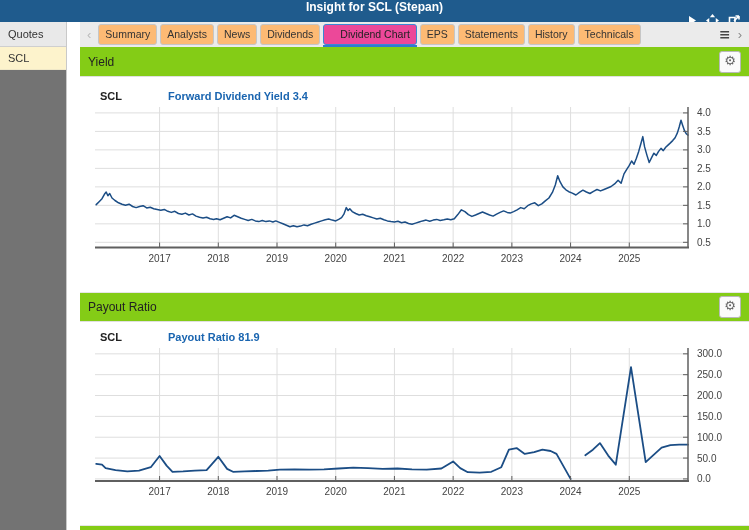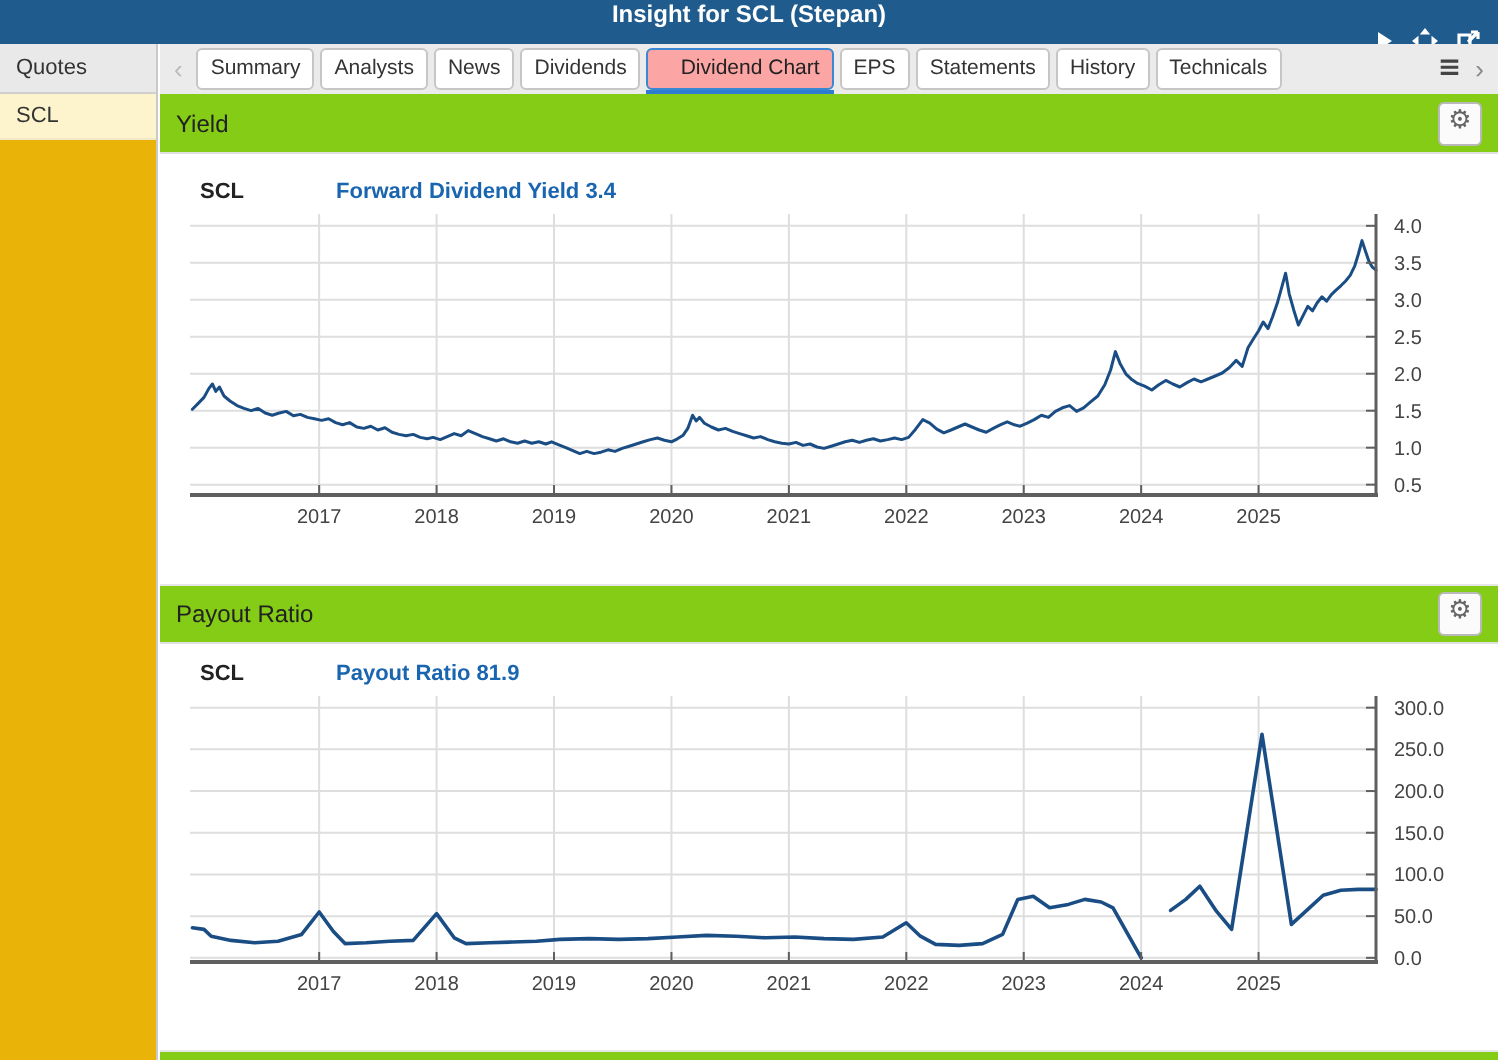--- a/index.html
+++ b/index.html
@@ -11,47 +11,47 @@
   
   .titlebar{
     position:absolute;left:0;top:0;width:749px;height:22px;
     background:#1f5b8d;color:#fff;display:flex;align-items:center;
     padding:0 8px;box-sizing:border-box;font-size:12px;font-weight:bold;flex-direction:column;
   }
   .titlebar-icons{margin-left:auto;display:flex;gap:9px;align-items:center;}
   .titlebar-icons svg{display:block;}
   
   .sidebar{
-    position:absolute;left:0;top:22px;width:79px;bottom:0;
-    background:#eab308;border-right:1px solid #c9c9c9;box-sizing:border-box;
+    position:absolute;left:0;top:22px;width:67px;bottom:0;
+    background:#737373;border-right:1px solid #c9c9c9;box-sizing:border-box;
   }
   .sidebar-header{
     height:24px;line-height:24px;background:#e9e9e9;
     border-bottom:1px solid #cfcfcf;font-size:11px;color:#333;padding-left:8px;
   }
   .sidebar-item{
     height:22px;line-height:22px;font-size:11px;color:#333;padding-left:8px;
     border-bottom:1px solid #f0e8c8;
   }
   .sidebar-item.selected{background:#fdf3cc;}
   
   .tabbar{
     position:absolute;left:80px;top:22px;right:0;height:25px;
     background:#ebebeb;display:flex;align-items:center;
     padding:0 4px;box-sizing:border-box;
   }
   .tab-nav{font-size:13px;color:#bbb;padding:0 3px;line-height:25px;}
   .tab-nav.enabled{color:#8a8a8a;}
   .tabs{display:flex;gap:3px;margin-left:4px;flex:1;align-items:center;}
   .tab{
-    height:19px;line-height:19px;padding:0 6px;background:#ffffff;
+    height:19px;line-height:19px;padding:0 6px;background:#fdba74;
     border:1px solid #c6c6c6;border-radius:3px;font-size:10.5px;color:#333;
     white-space:nowrap;position:relative;flex-shrink:0;
   }
-  .tab.selected{border-color:#3a87d4;background:#fca5a5;color:#222;padding-left:16px;}
+  .tab.selected{border-color:#3a87d4;background:#ec4899;color:#222;padding-left:16px;}
   .tab.selected::after{
     content:'';position:absolute;left:-1px;right:-1px;bottom:-4px;height:3px;
     background:#2e7cd0;
   }
   .menu-btn{
     font-size:14px;font-weight:bold;color:#444;padding:0 4px;line-height:25px;
     font-family:"DejaVu Sans","Liberation Sans",sans-serif;
   }
   
   .content{position:absolute;left:80px;top:47px;right:0;bottom:0;background:#fff;}

